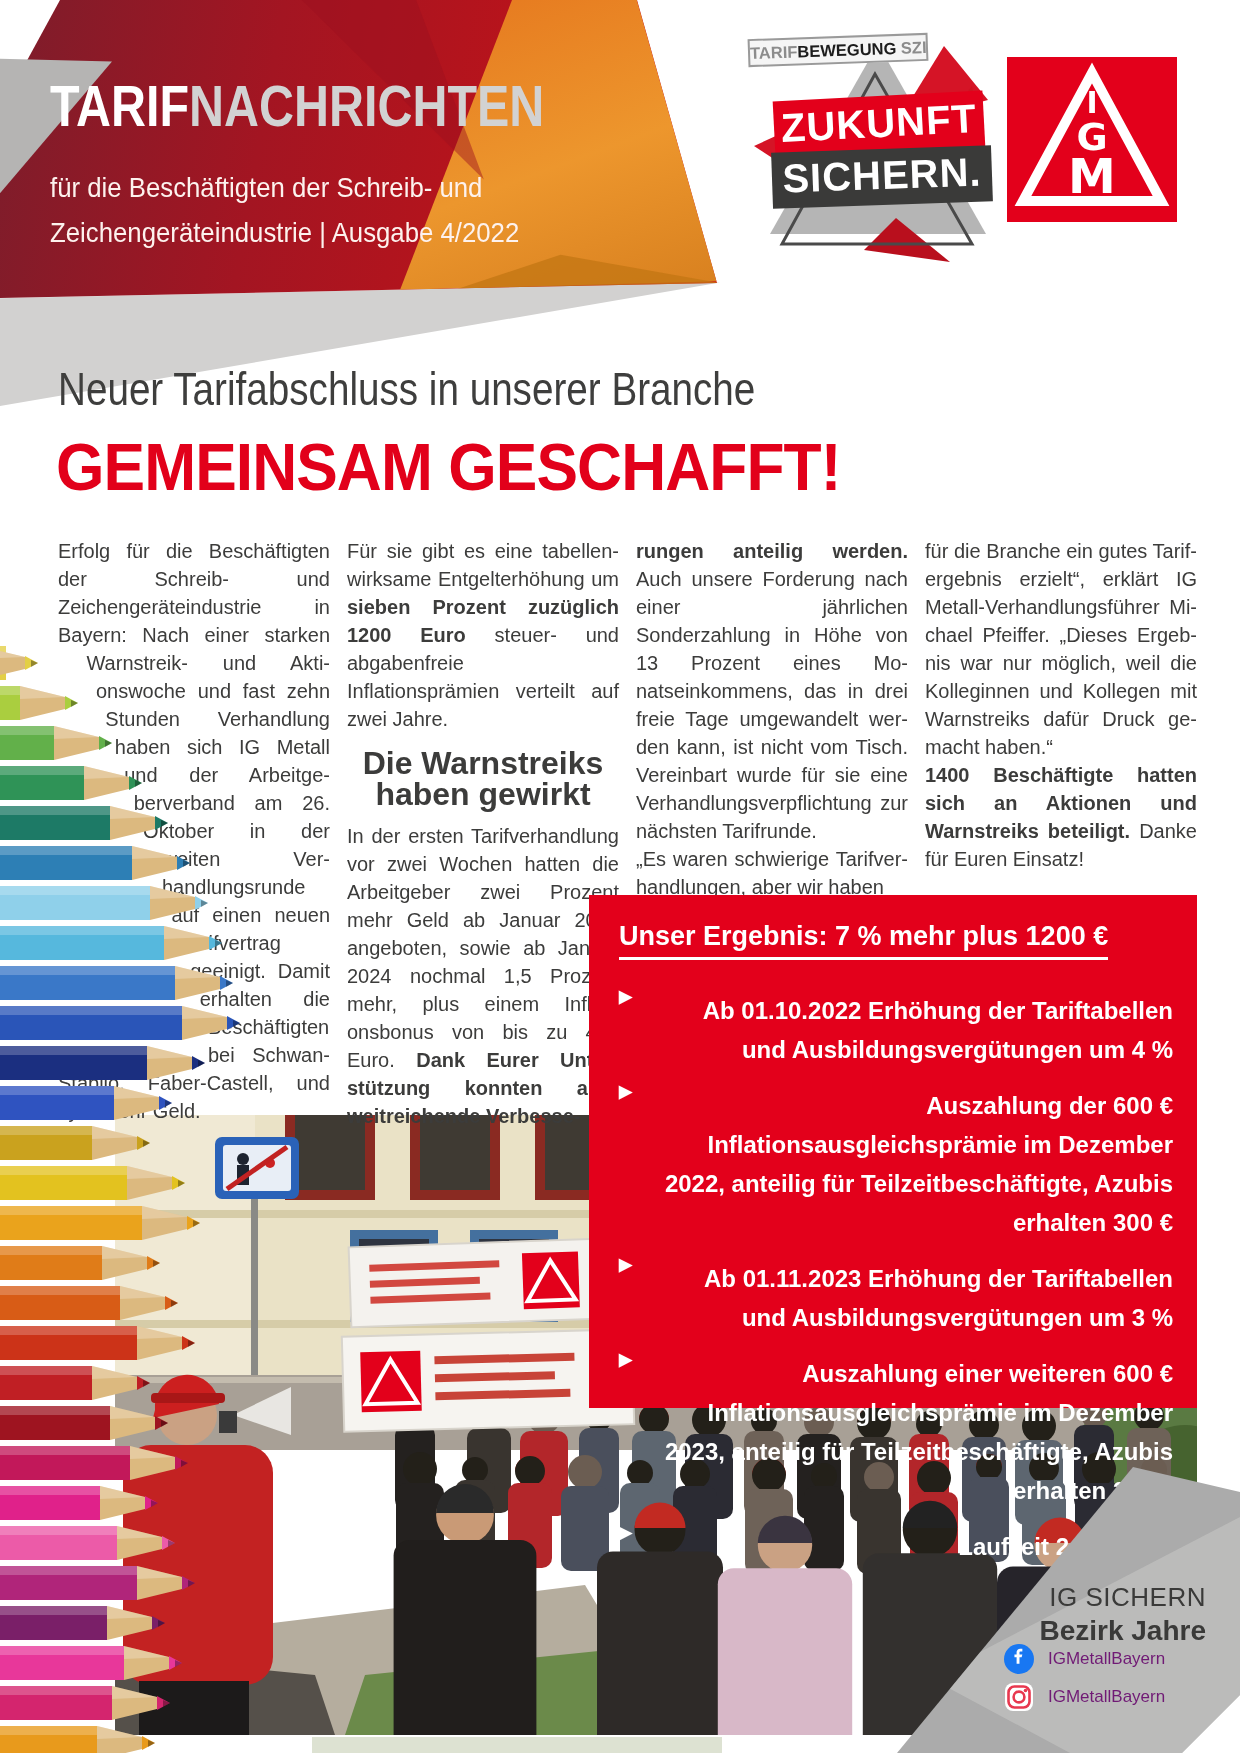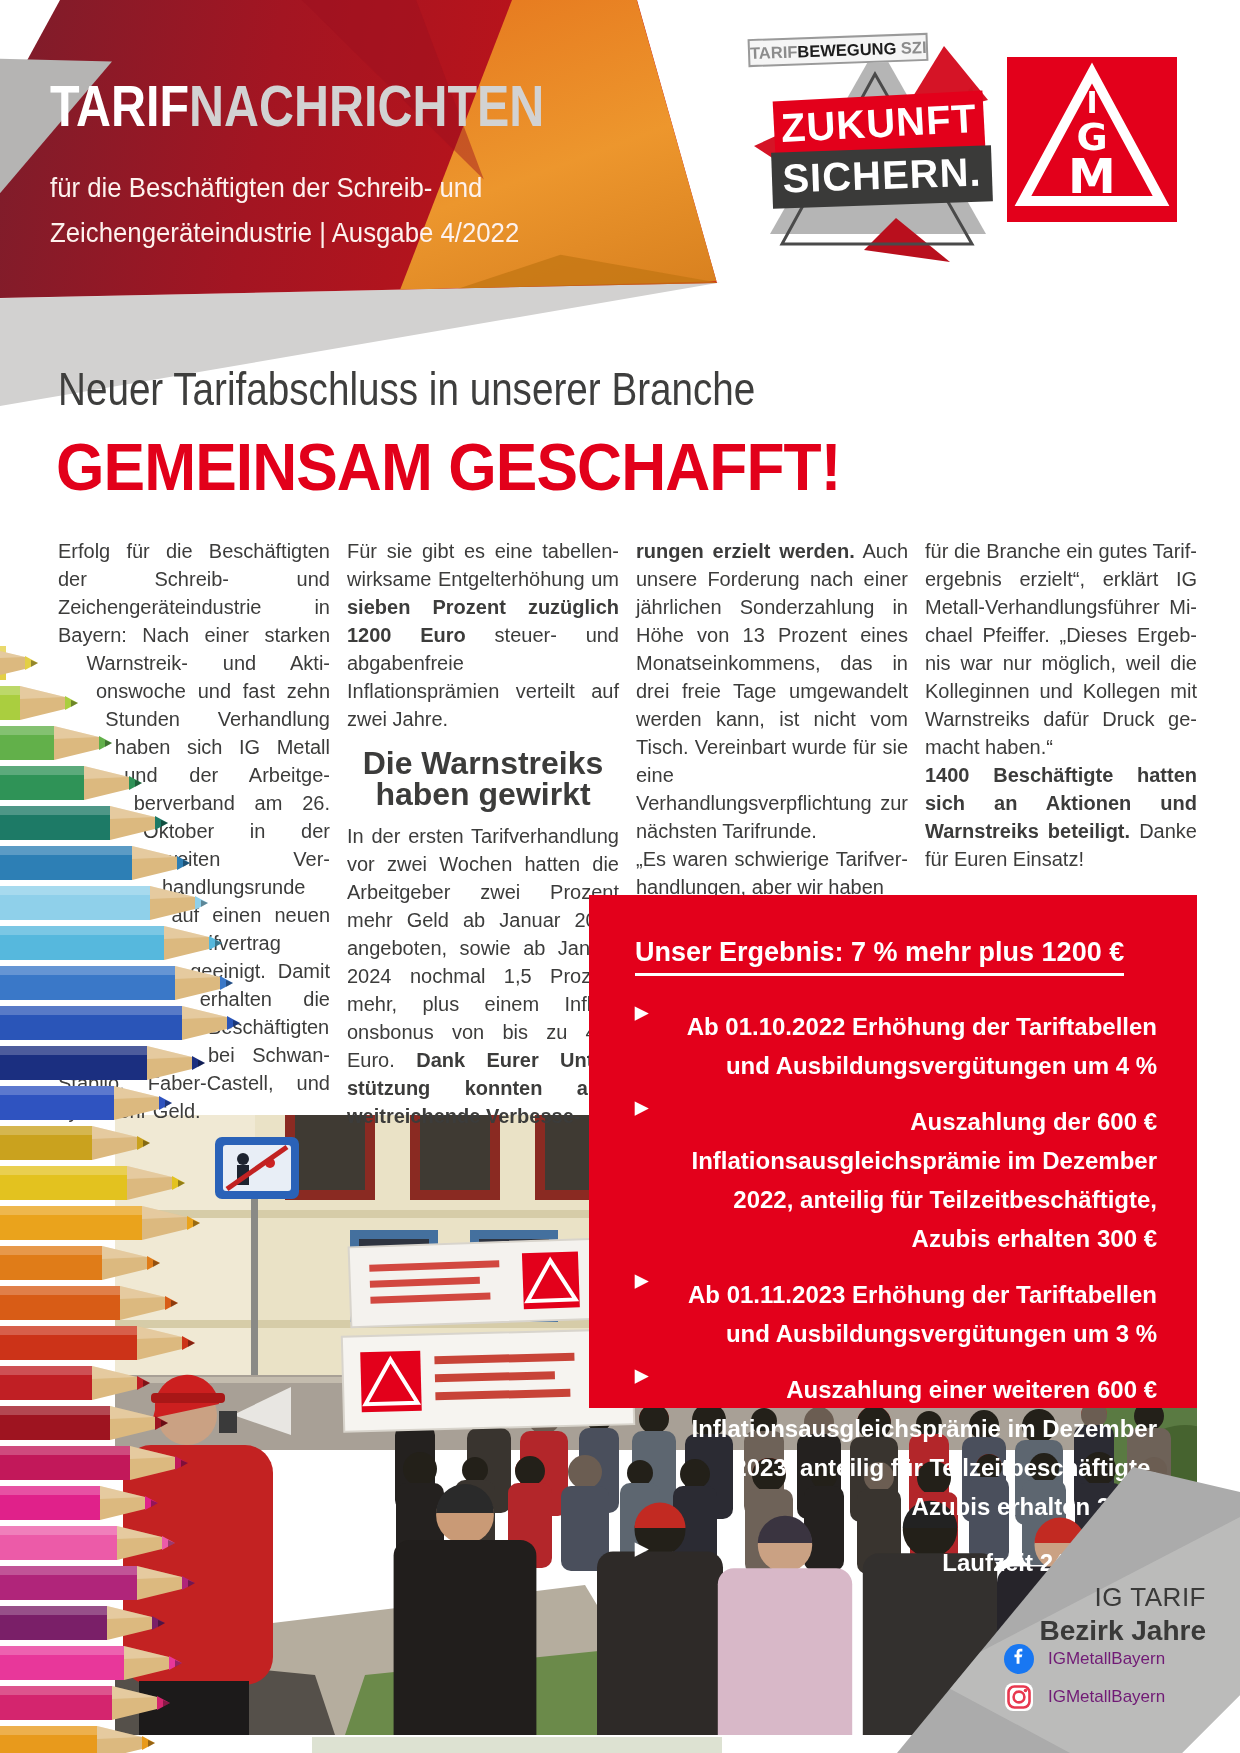--- a/index.html
+++ b/index.html
@@ -66,21 +66,21 @@
   #col3{left:636px;height:340px;}
   #col4{left:925px;height:340px;}
   .bseg{font-weight:700;}
   #pencil-spacer{float:left;width:150px;height:532px;
     shape-outside:polygon(0 23%,8% 23%,100% 100%,0 100%);shape-margin:10px;}
   .col-subhead{font-size:32px;line-height:31px;font-weight:800;text-align:center;
     color:#3c3c3b;margin:15px 0 12px 0;}
 
   
   #result-box{left:589px;top:895px;width:608px;height:513px;background:#e3001b;
-    z-index:6;color:#fff;padding:16px;box-sizing:border-box;}
+    z-index:6;color:#fff;padding:0;box-sizing:border-box;}
   #result-title{margin:26px 30px 14px 30px;font-size:27px;font-weight:800;
     display:inline-block;border-bottom:3px solid #fff;padding-bottom:5px;}
   #result-list{list-style:none;margin:2px 24px 0 30px;padding:0;}
   #result-list li{display:flex;font-size:24px;font-weight:700;line-height:39px;
     margin:0 0 2px 0;}
   .bullet-arrow{width:38px;flex:0 0 38px;font-size:17px;padding-top:1px;}
   .bullet-text{flex:1;text-align:right;hyphens:manual;margin-top:15px;-webkit-hyphens:manual;}
 
   
   #photo{left:115px;top:1115px;width:1082px;height:620px;z-index:1;}
@@ -157,21 +157,21 @@
   <div id="col1" class="col">
     <div id="pencil-spacer"></div>
     <p><span>Erfolg für die Beschäftigten der Schreib- und Zeichengerätein­dustrie in Bayern: Nach einer starken Warnstreik- und Akti­onswoche und fast zehn Stun­den Verhandlung haben sich IG Metall und der Arbeitge­berverband am 26. Okto­ber in der zweiten Ver­handlungsrunde auf einen neuen Tarifvertrag geei­nigt. Damit er­halten die Be­schäftigten bei Schwan-Sta­bilo, Fa­ber-Castell, und Lyra mehr Geld.</span></p>
   </div>
   <div id="col2" class="col">
     <p><span>Für sie gibt es eine tabellen­wirksame Entgelterhöhung um </span><span class="bseg">sieben Prozent zuzüglich 1200 Euro</span><span> steuer- und abgabenfreie Inflationsprämien verteilt auf zwei Jahre.</span></p>
     <div class="col-subhead">Die Warnstreiks haben gewirkt</div>
     <p><span>In der ersten Tarifverhandlung vor zwei Wochen hatten die Ar­beitgeber zwei Prozent mehr Geld ab Januar 2023 ange­boten, sowie ab Januar 2024 nochmal 1,5 Prozent mehr, plus einem Inflati­onsbonus von bis zu 450 Euro. </span><span class="bseg">Dank Eurer Unter­stützung konnten aber weitreichende Verbesse-</span></p>
   </div>
   <div id="col3" class="col">
-    <p><span class="bseg">rungen erzielt werden.</span><span> Auch unsere Forderung nach einer jährlichen Sonderzahlung in Höhe von 13 Prozent eines Mo­natseinkommens, das in drei freie Tage umgewandelt wer­den kann, ist nicht vom Tisch. Vereinbart wurde für sie eine Verhandlungsverpflichtung zur nächsten Tarifrunde.
+    <p><span class="bseg">rungen anteilig werden.</span><span> Auch unsere Forderung nach einer jährlichen Sonderzahlung in Höhe von 13 Prozent eines Mo­natseinkommens, das in drei freie Tage umgewandelt wer­den kann, ist nicht vom Tisch. Vereinbart wurde für sie eine Verhandlungsverpflichtung zur nächsten Tarifrunde.
 „Es waren schwierige Tarifver­handlungen, aber wir haben</span></p>
   </div>
   <div id="col4" class="col">
     <p><span>für die Branche ein gutes Tarif­ergebnis erzielt“, erklärt IG Metall-Verhandlungsführer Mi­chael Pfeiffer. „Dieses Ergeb­nis war nur möglich, weil die Kolleginnen und Kollegen mit Warnstreiks dafür Druck ge­macht haben.“
 </span><span class="bseg">1400 Beschäftigte hatten sich an Aktionen und Warnstreiks beteiligt.</span><span> Danke für Euren Ein­satz!</span></p>
   </div>
 
   <div id="photo" class="abs">
     <svg width="1082" height="620" viewBox="0 0 1082 620">
 
@@ -525,21 +525,21 @@
         <polygon points="97,1126 97,1160 142,1149 142,1137" fill="#dcb97f"></polygon>
         <polygon points="97,1126 97,1139 142,1137" fill="#ffffff" fill-opacity="0.25"></polygon>
         <polygon points="142,1136 142,1150 155,1143" fill="#e89a1c"></polygon>
         <polygon points="148,1140 148,1147 155,1143" fill="#000000" fill-opacity="0.35"></polygon>
       </svg>
   </div>
 
   <div id="footer-plate" class="abs">
     <div class="light-wedge"></div>
     <div id="footer-org">
-      <div class="org">IG TARIF</div>
+      <div class="org">IG SICHERN</div>
       <div class="region">Bezirk Jahre</div>
     </div>
     <div id="social-fb" class="social-row">
       <svg class="social-icon" viewBox="0 0 30 30">
         <circle cx="15" cy="15" r="15" fill="#1877f2"></circle>
         <path d="M17 9h3V5h-3c-2.8 0-5 2.2-5 5v3H9v4h3v9h4v-9h3l1-4h-4v-3c0-.6.4-1 1-1z" fill="#ffffff" transform="scale(0.72) translate(5.5,1.5)"></path>
       </svg>
       <span>IGMetallBayern</span>
     </div>
     <div id="social-ig" class="social-row">

